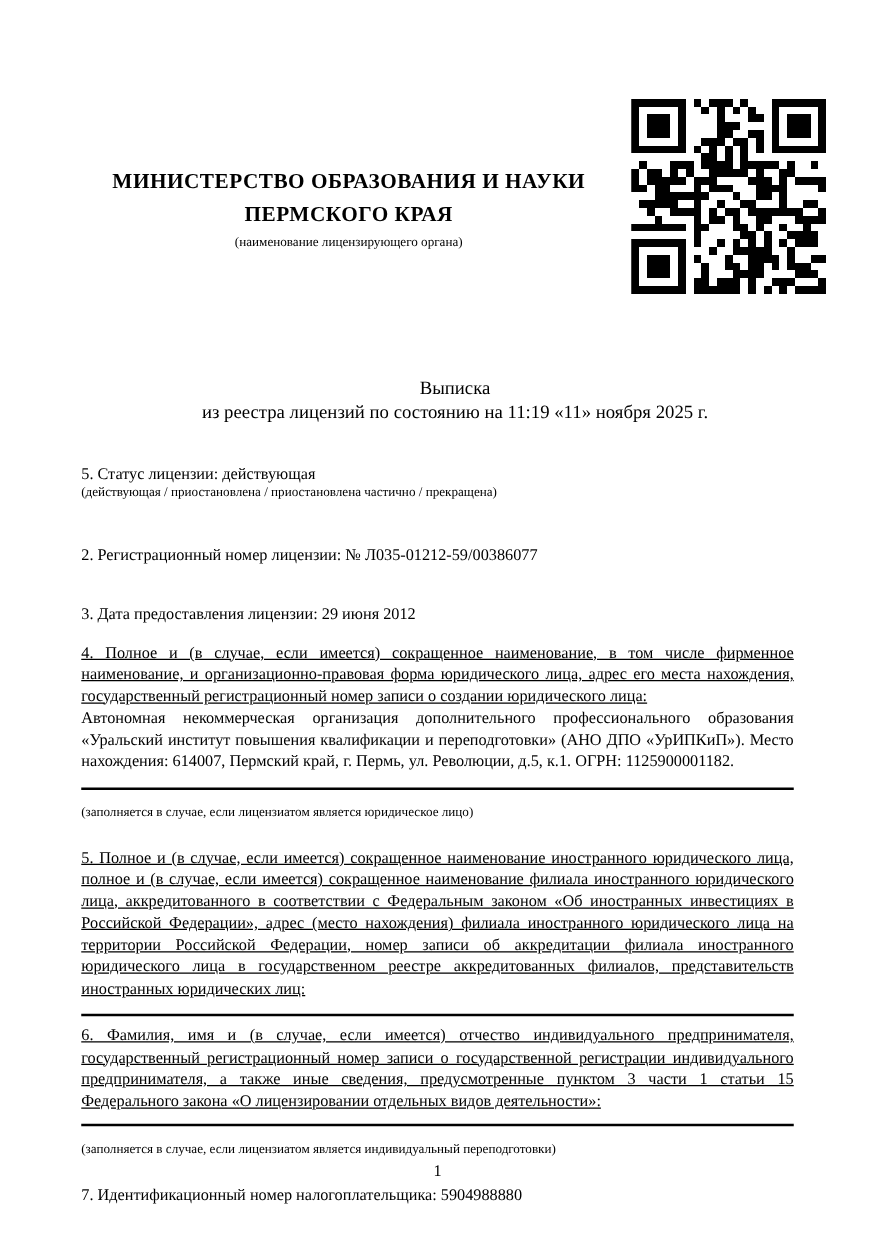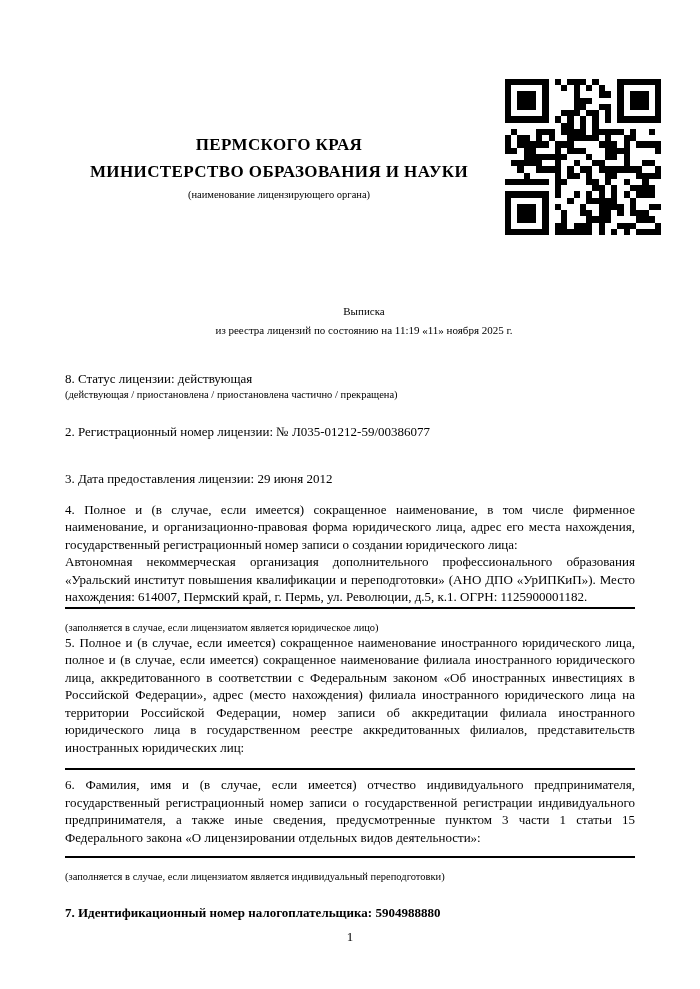--- a/index.html
+++ b/index.html
@@ -25,55 +25,55 @@
   .small-caption{
     font-size:10.5px;line-height:13px;color:#000;text-align:center;
   }
   .ministry-block .small-caption{margin-top:3px;}
   .qr{
     position:absolute;left:440px;top:78px;width:156px;height:158px;
   }
   .qr svg{display:block;width:156px;height:158px;shape-rendering:crispEdges;}
   
   .doc-title{
-    text-align:center;margin-top:62px;line-height:19px;font-size:11px;
+    text-align:center;margin-top:62px;line-height:19px;font-size:15px;
     transform:translateX(14px);
   }
   
   .item{line-height:17.5px;}
-  .just{text-align:justify;}
+  .just{text-align:justify;text-decoration:underline;}
   .center-caption{text-align:left;}
   .value-block{line-height:17.5px;text-align:justify;border-bottom:2px solid #000;}
-  .value-pad{padding-bottom:1px;}
+  .value-pad{padding-bottom:12px;}
   .blank-12{height:12px;border-bottom:2px solid #000;}
   .blank-10{height:10px;border-bottom:2px solid #000;}
   .cap-after-rule{margin-top:12px;}
   .mt-item1{margin-top:30px;}
-  .mt-item2{margin-top:22px;}
+  .mt-item2{margin-top:34px;}
   .mt-item3{margin-top:30px;}
   .mt-item4{margin-top:13px;}
-  .mt-item5{margin-top:0;}
+  .mt-item5{margin-top:20px;}
   .mt-item6{margin-top:6px;}
-  .mt-item7{margin-top:21px;font-weight:bold;}
+  .mt-item7{margin-top:21px;}
   
   .page-number{
     position:absolute;left:0;top:928px;width:700px;
     text-align:center;font-size:13px;line-height:17px;
   }
 </style>
 </head>
 <body>
 
 <div class="page">
   <div class="content">
 
     <div class="header-zone">
       <div class="ministry-block">
+        <div class="ministry-line">МИНИСТЕРСТВО ОБРАЗОВАНИЯ И НАУКИ</div>
         <div class="ministry-line">ПЕРМСКОГО КРАЯ</div>
-        <div class="ministry-line">МИНИСТЕРСТВО ОБРАЗОВАНИЯ И НАУКИ</div>
         <div class="small-caption">(наименование лицензирующего органа)</div>
       </div>
       <div class="qr">
         <svg id="qr-svg" viewBox="0 0 25 25" xmlns="http://www.w3.org/2000/svg" aria-hidden="true">
             <rect x="0" y="0" width="25" height="25" fill="#fff"></rect>
             <rect x="0" y="0" width="1" height="1" fill="#000"></rect>
             <rect x="1" y="0" width="1" height="1" fill="#000"></rect>
             <rect x="2" y="0" width="1" height="1" fill="#000"></rect>
             <rect x="3" y="0" width="1" height="1" fill="#000"></rect>
             <rect x="4" y="0" width="1" height="1" fill="#000"></rect>
@@ -402,21 +402,21 @@
             <rect x="24" y="24" width="1" height="1" fill="#000"></rect>
           </svg>
       </div>
     </div>
 
     <div class="doc-title">
       <div>Выписка</div>
       <div>из реестра лицензий по состоянию на 11:19 «11» ноября 2025 г.</div>
     </div>
 
-    <div class="item mt-item1">8. Статус лицензии: действующая</div>
+    <div class="item mt-item1">5. Статус лицензии: действующая</div>
     <div class="small-caption center-caption">(действующая / приостановлена / приостановлена частично / прекращена)</div>
 
     <div class="item mt-item2">2. Регистрационный номер лицензии: № Л035-01212-59/00386077</div>
 
     <div class="item mt-item3">3. Дата предоставления лицензии: 29 июня 2012</div>
 
     <div class="item just mt-item4">4. Полное и (в случае, если имеется) сокращенное наименование, в том числе фирменное наименование, и организационно-правовая форма юридического лица, адрес его места нахождения, государственный регистрационный номер записи о создании юридического лица:</div>
     <div class="value-block value-pad">Автономная некоммерческая организация дополнительного профессионального образования «Уральский институт повышения квалификации и переподготовки» (АНО ДПО «УрИПКиП»). Место нахождения: 614007, Пермский край, г. Пермь, ул. Революции, д.5, к.1. ОГРН: 1125900001182.</div>
     <div class="small-caption center-caption cap-after-rule">(заполняется в случае, если лицензиатом является юридическое лицо)</div>
 

